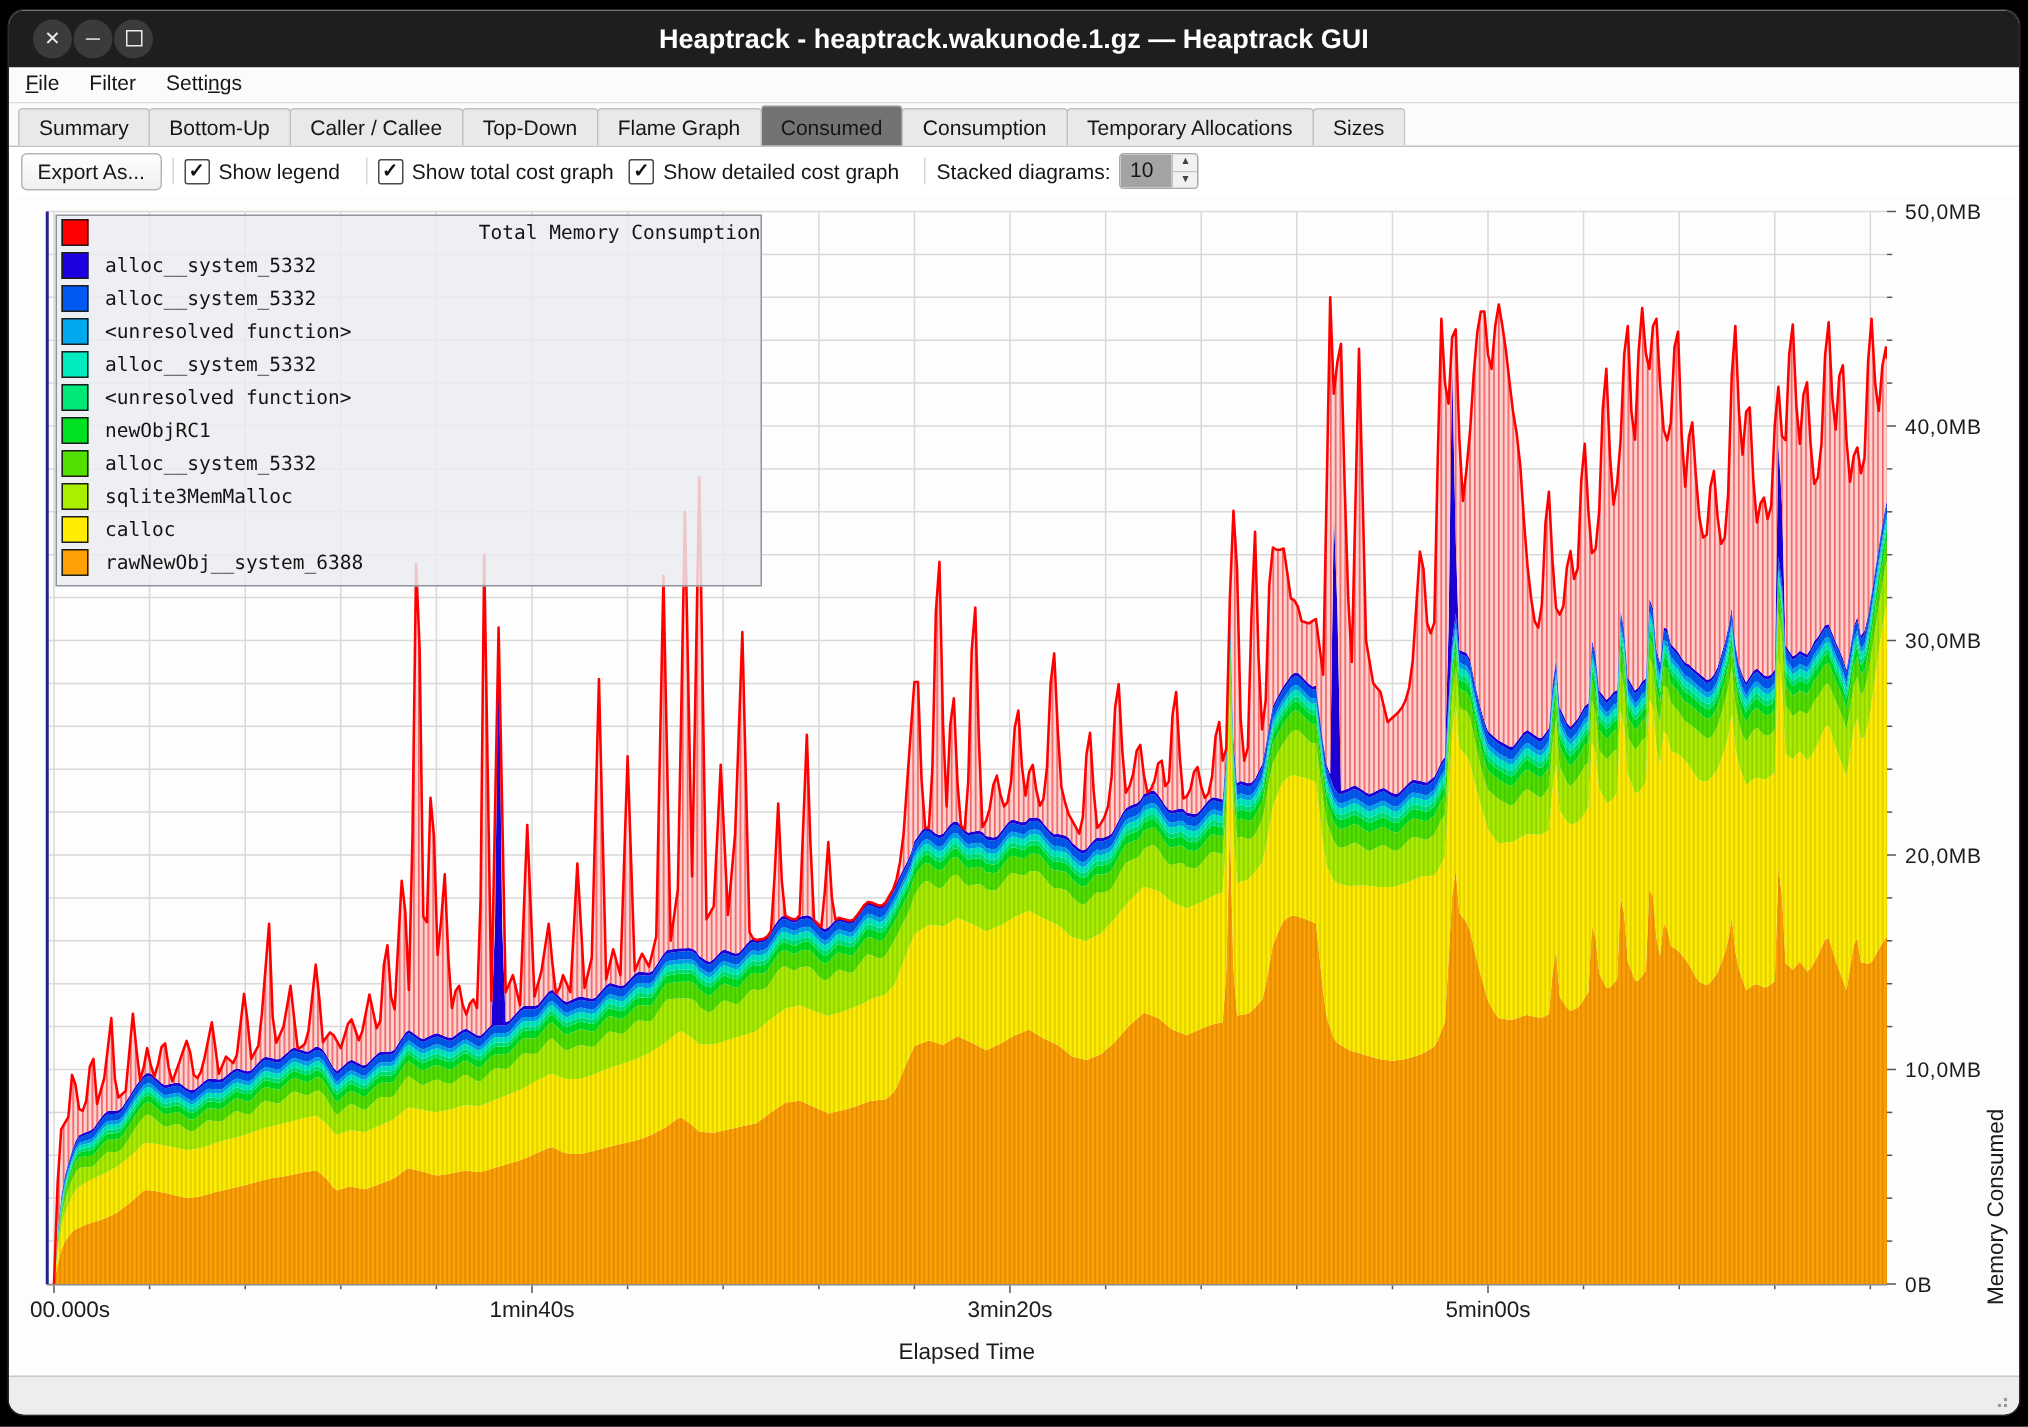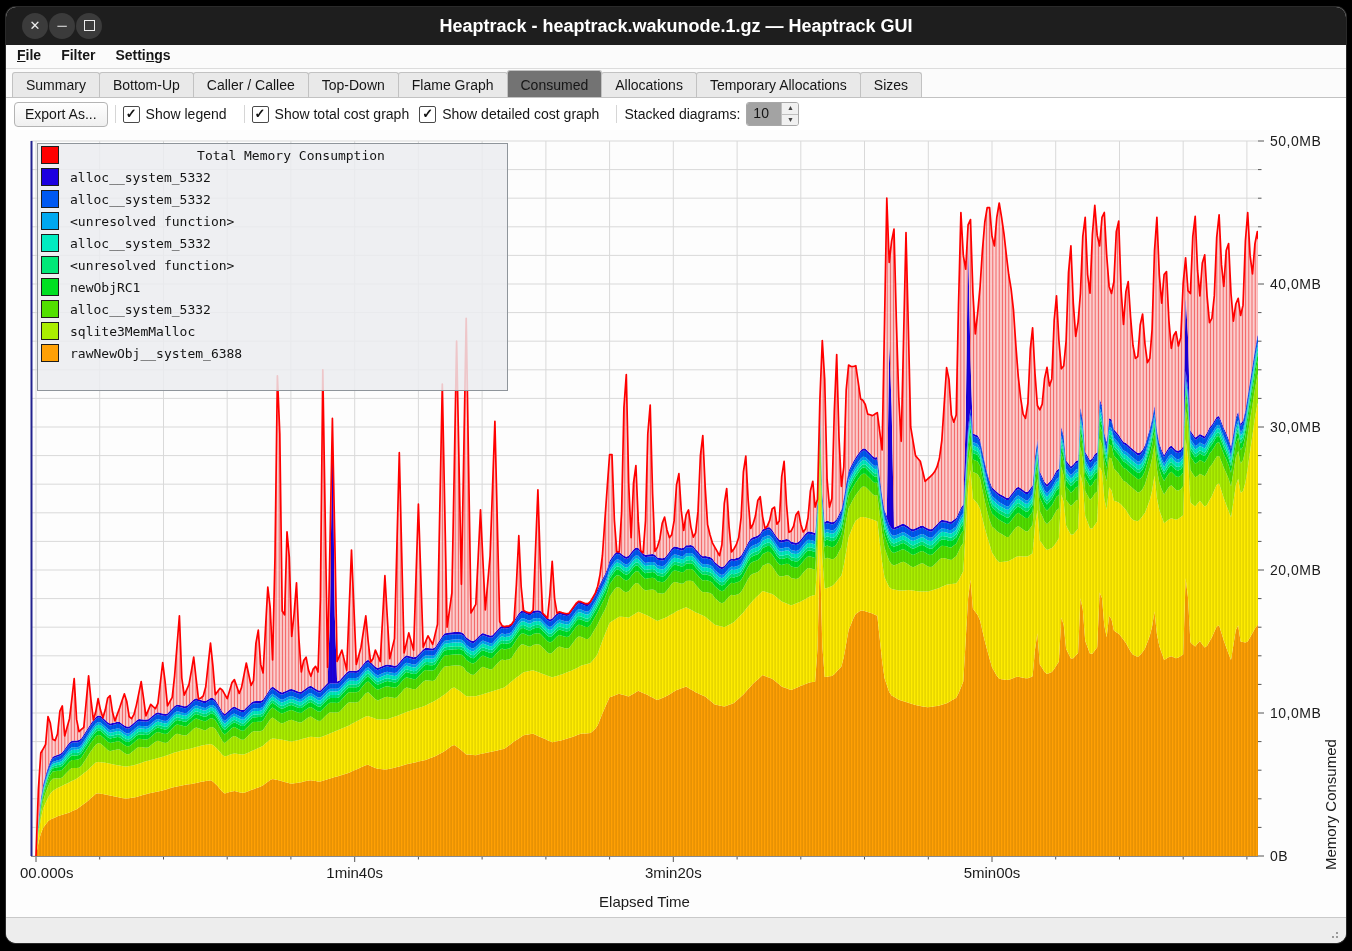--- a/index.html
+++ b/index.html
@@ -9,21 +9,21 @@
   
   #titlebar{position:absolute;left:0;top:0;width:100%;height:38px;background:#1e1e1e;}
   .winbtn{position:absolute;top:6px;width:26px;height:26px;border-radius:50%;background:#3b3b3b;
     color:#ececec;text-align:center;line-height:25px;font-size:13px;cursor:default;}
   #btn-close{left:16px}#btn-min{left:43px}#btn-max{left:70px}
   #btn-max span{display:inline-block;width:9px;height:9px;border:1.5px solid #ececec;vertical-align:middle;margin-top:-3px;}
   #window-title{position:absolute;left:0;right:0;top:0;height:38px;line-height:38px;text-align:center;
     color:#ffffff;font-weight:bold;font-size:18px;}
   
   #menubar{position:absolute;left:0;top:38px;width:100%;height:23px;background:#fbfbfb;
-    border-bottom:1px solid #dcdcdc;font-size:14px;color:#161616;font-weight:bold;}
+    border-bottom:1px solid #dcdcdc;font-size:14px;color:#161616;}
   .menu-item{display:inline-block;padding:2px 9px;margin-left:2px;}
   .menu-item u{text-decoration:underline;}
   
   #tabbar{position:absolute;left:0;top:62px;width:100%;height:28px;background:#fbfbfb;
     border-bottom:1px solid #c2c2c2;font-size:14px;}
   .tab{display:inline-block;position:relative;margin:3px 0 0 -1px;padding:4px 13px 3px 13px;
     background:#e9e9e9;border:1px solid #c2c2c2;border-bottom:none;color:#161616;height:17px;
     border-radius:3px 3px 0 0;}
   .tab.first{margin-left:6px;}
   .tab.active{background:#737373;margin-top:1px;padding-top:6px;margin-bottom:-1px;z-index:2;}
@@ -44,21 +44,21 @@
   .spin-btn.up{border-bottom:1px solid #c0c0c0;}
   
   #chart-area{position:absolute;left:0;top:123px;width:1340px;height:788px;background:#fdfdfd;}
   #chart-svg{position:absolute;left:0;top:0;}
   #legend{position:absolute;left:31px;top:13px;width:469px;height:246px;
     background:rgba(235,236,240,0.84);border:1px solid #8f959b;
     font-family:"DejaVu Sans Mono","Liberation Mono",monospace;font-size:13px;color:#141414;}
   .lg-row{display:flex;align-items:center;height:22px;margin-left:3px;}
   .lg-swatch{width:16px;height:16px;border:1px solid #1d1d1d;flex:none;}
   .lg-label{margin-left:11px;white-space:pre;}
-  .lg-row.title .lg-label{margin-left:16px;flex:1;text-align:center;}
+  .lg-row.title .lg-label{margin-left:16px;flex:1;text-align:right;}
   #xaxis-label{position:absolute;left:0;top:763px;width:1277px;text-align:center;
     font-size:15px;color:#1c1c1c;}
   #yaxis-label{position:absolute;right:7px;top:0;height:740px;display:flex;align-items:center;
     font-size:15px;color:#1c1c1c;writing-mode:vertical-rl;transform:rotate(180deg);}
   
   #statusbar{position:absolute;left:0;bottom:0;width:100%;height:25px;background:#ededed;
     border-top:1px solid #c9c9c9;}
   #resize-grip{position:absolute;right:5px;bottom:4px;width:10px;height:10px;
     background:radial-gradient(circle at 2px 8px,#9a9a9a 1px,transparent 1.4px),
                radial-gradient(circle at 6px 8px,#9a9a9a 1px,transparent 1.4px),
@@ -71,21 +71,21 @@
 
   <div id="titlebar">
     <div class="winbtn" id="btn-close">✕</div>
     <div class="winbtn" id="btn-min">─</div>
     <div class="winbtn" id="btn-max"><span></span></div>
     <div id="window-title">Heaptrack - heaptrack.wakunode.1.gz — Heaptrack GUI</div>
   </div>
 
   <div id="menubar"><span class="menu-item"><span></span><u>F</u><span>ile</span></span><span class="menu-item"><span>Filter</span><u></u><span></span></span><span class="menu-item"><span>Setti</span><u>n</u><span>gs</span></span></div>
 
-  <div id="tabbar"><span class="tab first">Summary</span><span class="tab">Bottom-Up</span><span class="tab">Caller / Callee</span><span class="tab">Top-Down</span><span class="tab">Flame Graph</span><span class="tab active">Consumed</span><span class="tab">Allocations</span><span class="tab">Temporary Allocations</span><span class="tab">Sizes</span></div>
+  <div id="tabbar"><span class="tab first">Summary</span><span class="tab">Bottom-Up</span><span class="tab">Caller / Callee</span><span class="tab">Top-Down</span><span class="tab">Flame Graph</span><span class="tab active">Consumed</span><span class="tab">Consumption</span><span class="tab">Temporary Allocations</span><span class="tab">Sizes</span></div>
 
   <div id="toolbar">
     <button id="export-btn">Export As...</button>
     <div class="tb-sep"></div>
     <div class="cbx">
       <div class="box">✓</div>
       <span>Show legend</span>
     </div>
     <div class="tb-sep"></div>
     <div class="cbx">
@@ -314,20 +314,24 @@
         </div>
         <div class="lg-row">
           <div class="lg-swatch" style="background: rgb(82, 224, 0);"></div>
           <div class="lg-label">alloc__system_5332</div>
         </div>
         <div class="lg-row">
           <div class="lg-swatch" style="background: rgb(170, 238, 0);"></div>
           <div class="lg-label">sqlite3MemMalloc</div>
         </div>
         <div class="lg-row">
+          <div class="lg-swatch" style="background: rgb(255, 236, 0);"></div>
+          <div class="lg-label">calloc</div>
+        </div>
+        <div class="lg-row">
           <div class="lg-swatch" style="background: rgb(255, 160, 4);"></div>
           <div class="lg-label">rawNewObj__system_6388</div>
         </div>
       </div>
     <div id="xaxis-label">Elapsed Time</div>
     <div id="yaxis-label">Memory Consumed</div>
   </div>
 
   <div id="statusbar">
     <div id="resize-grip"></div>

